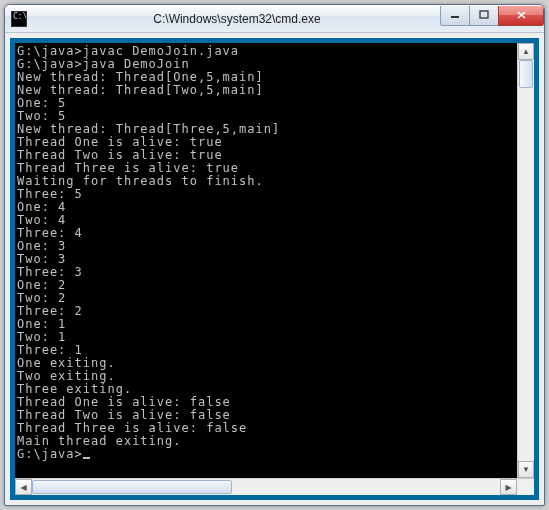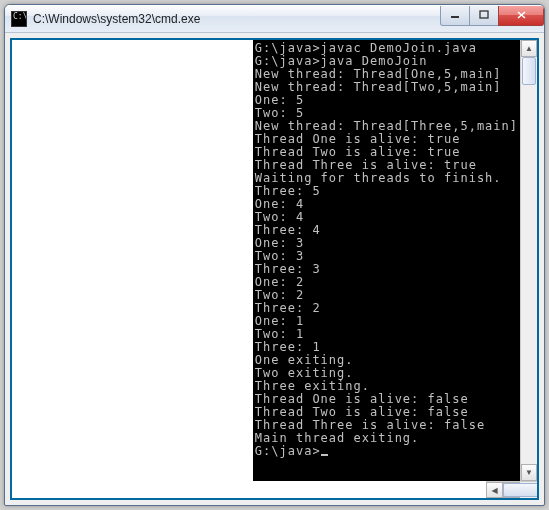--- a/index.html
+++ b/index.html
@@ -48,20 +48,21 @@
     overflow: hidden;
     text-align: left;
     padding: 1px;
   }
   .title-text {
     font-size: 12px;
     color: #222;
     flex: 1;
     white-space: nowrap;
     overflow: hidden;
+    text-align: center;
   }
   .win-buttons {
     display: flex;
     height: 20px;
     margin-top: -6px;
     margin-right: 0;
   }
   .win-btn {
     width: 30px;
     height: 20px;
@@ -86,26 +87,25 @@
     background: linear-gradient(to bottom, #f5a2a0 0%, #e9817e 45%, #d9534f 46%, #c9302c 100%);
     border: 1px solid #a13f3b;
     border-top: none;
     border-bottom-right-radius: 3px;
     color: #fff;
   }
   .win-btn svg { display: block; }
   .client {
     flex: 1;
     margin: 5px;
-    border: 2px solid #0369a1;
+    border: 5px solid #0369a1;
     background: #fff;
     display: flex;
     flex-direction: column;
     overflow: hidden;
-    align-items: flex-end;
   }
   .console-wrap {
     flex: 1;
     display: flex;
     overflow: hidden;
   }
   .console {
     flex: 1;
     background: #000;
     color: #c0c0c0;

